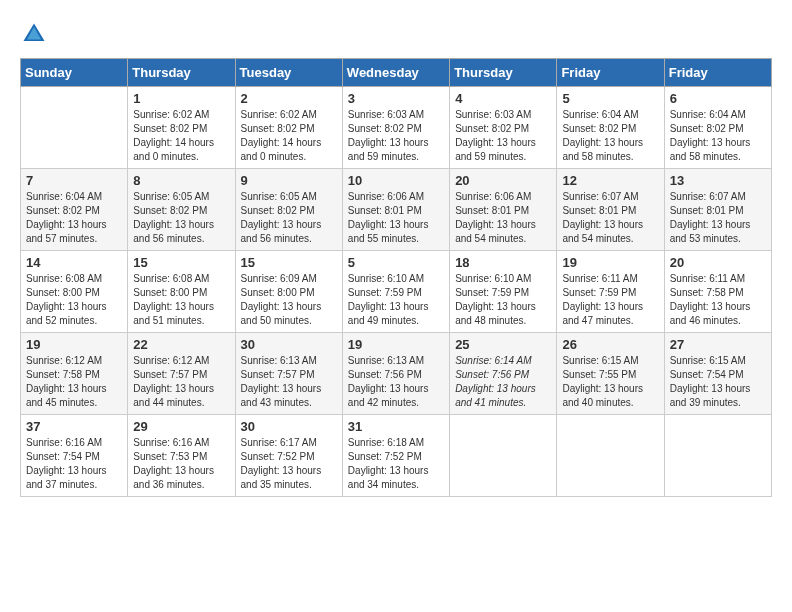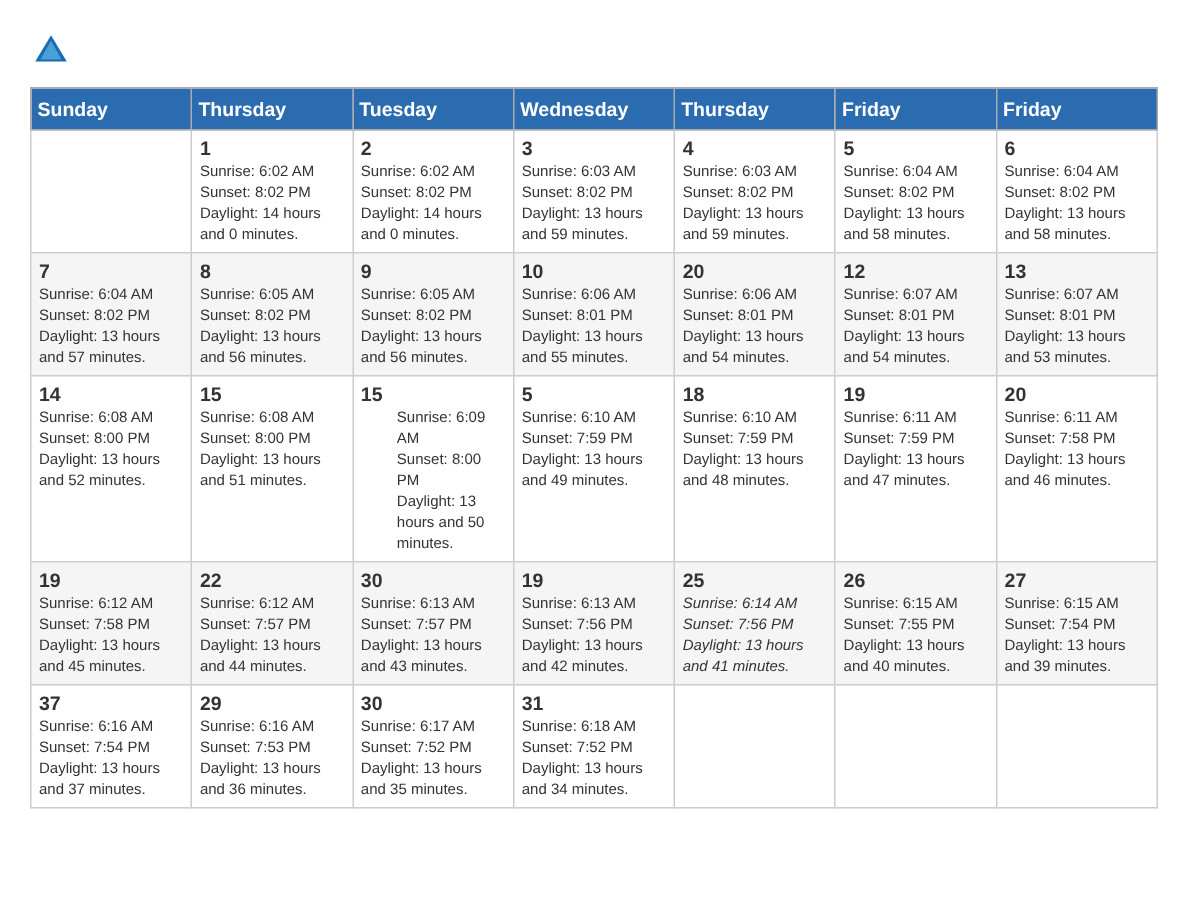--- a/index.html
+++ b/index.html
@@ -216,21 +216,21 @@
 Daylight: 13 hours and 52 minutes.</div>
         </td>
         <td>
           <span class="day-num">15</span>
           <div class="day-info" style="white-space: pre-line;">Sunrise: 6:08 AM
 Sunset: 8:00 PM
 Daylight: 13 hours and 51 minutes.</div>
         </td>
         <td>
           <span class="day-num">15</span>
-          <div class="day-info" style="white-space: pre-line; margin-left: 24px;">Sunrise: 6:09 AM
+          <div class="day-info" style="white-space: pre-line;">Sunrise: 6:09 AM
 Sunset: 8:00 PM
 Daylight: 13 hours and 50 minutes.</div>
         </td>
         <td>
           <span class="day-num">5</span>
           <div class="day-info" style="white-space: pre-line;">Sunrise: 6:10 AM
 Sunset: 7:59 PM
 Daylight: 13 hours and 49 minutes.</div>
         </td>
         <td>

